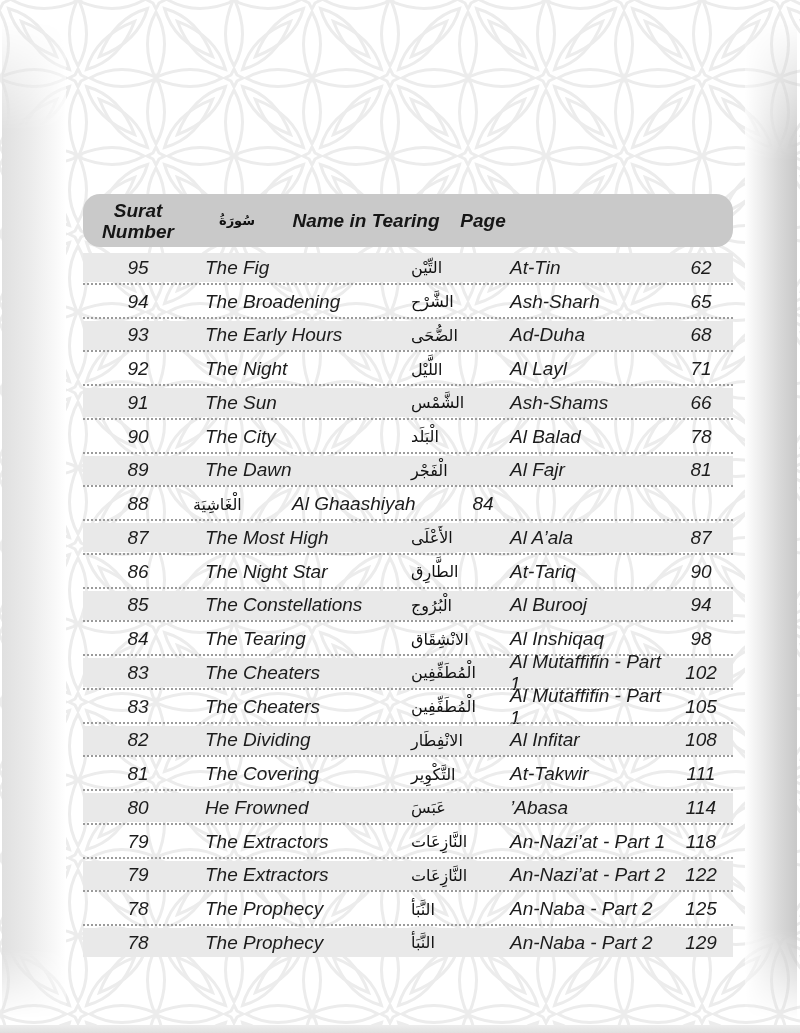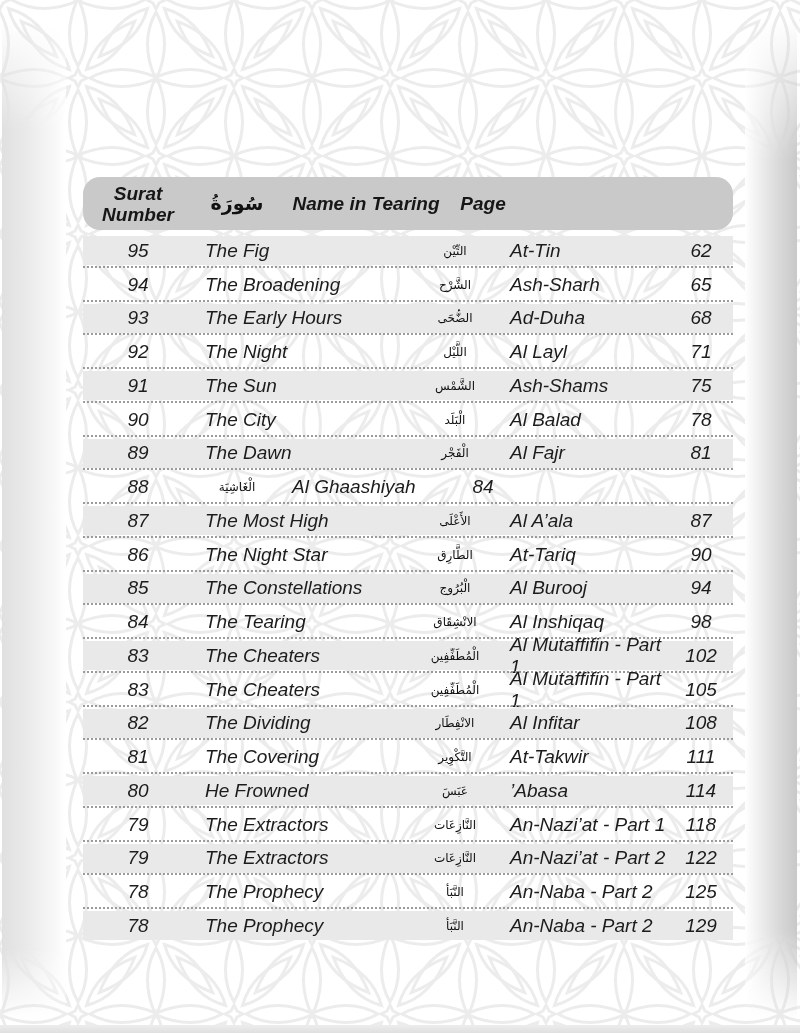--- a/index.html
+++ b/index.html
@@ -31,45 +31,45 @@
     -webkit-mask-image: linear-gradient(to bottom, transparent 0, #000 140px, #000 calc(100% - 90px), transparent 100%);
     mask-image: linear-gradient(to bottom, transparent 0, #000 140px, #000 calc(100% - 90px), transparent 100%);
   }
   .edge-bottom {
     position: absolute; left: 0; right: 0; bottom: 0; height: 8px; z-index: 1;
     background: linear-gradient(to bottom, #ededed, #dfdfdf);
   }
 
   
   .toc-table {
-    position: absolute; left: 83px; top: 177px; width: 650px; z-index: 2;
+    position: absolute; left: 83px; top: 194px; width: 650px; z-index: 2;
     font-style: italic;
     font-size: 19px;
   }
   .t-header {
     height: 53px;
     background: #c9c9c9;
     border-radius: 17px;
     display: flex;
     align-items: center;
     font-weight: bold;
     color: #161616;
     margin-bottom: 4px;
   }
   .t-header > div { text-align: center; line-height: 21px; }
 
   .c-num  { width: 110px; text-align: center; }
   .c-eng  { width: 218px; padding-left: 12px; box-sizing: border-box; }
-  .c-cal  { width: 88px;  text-align: center; font-style: normal;
-            font-family: "DejaVu Sans", sans-serif; font-size: 12px; color: #111; }
+  .c-cal  { width: 88px;  font-style: normal;
+            font-family: "DejaVu Sans", sans-serif; font-size: 16px; color: #111; }
   .c-ar   { width: 170px; padding-left: 11px; box-sizing: border-box; }
   .c-page { width: 64px;  text-align: center; }
 
   .t-header .c-eng, .t-header .c-ar { padding-left: 0; text-align: center; }
-  .t-header .c-cal { font-size: 19px; }
+  .t-header .c-cal { font-size: 13px; }
 
   .t-row {
     height: 33.76px;
     display: flex;
     align-items: center;
     position: relative;
   }
   .t-row.alt {
     background: linear-gradient(#e9e9e9, #e9e9e9) no-repeat 0 2px / 100% 29px;
   }
@@ -147,21 +147,21 @@
         <div class="c-eng">The Night</div>
         <div class="c-cal">اللَّيْل</div>
         <div class="c-ar">Al Layl</div>
         <div class="c-page">71</div>
       </div>
       <div class="t-row alt">
         <div class="c-num">91</div>
         <div class="c-eng">The Sun</div>
         <div class="c-cal">الشَّمْس</div>
         <div class="c-ar">Ash-Shams</div>
-        <div class="c-page">75</div>
+        <div class="c-page">66</div>
       </div>
       <div class="t-row">
         <div class="c-num">90</div>
         <div class="c-eng">The City</div>
         <div class="c-cal">الْبَلَد</div>
         <div class="c-ar">Al Balad</div>
         <div class="c-page">78</div>
       </div>
       <div class="t-row alt">
         <div class="c-num">89</div>

